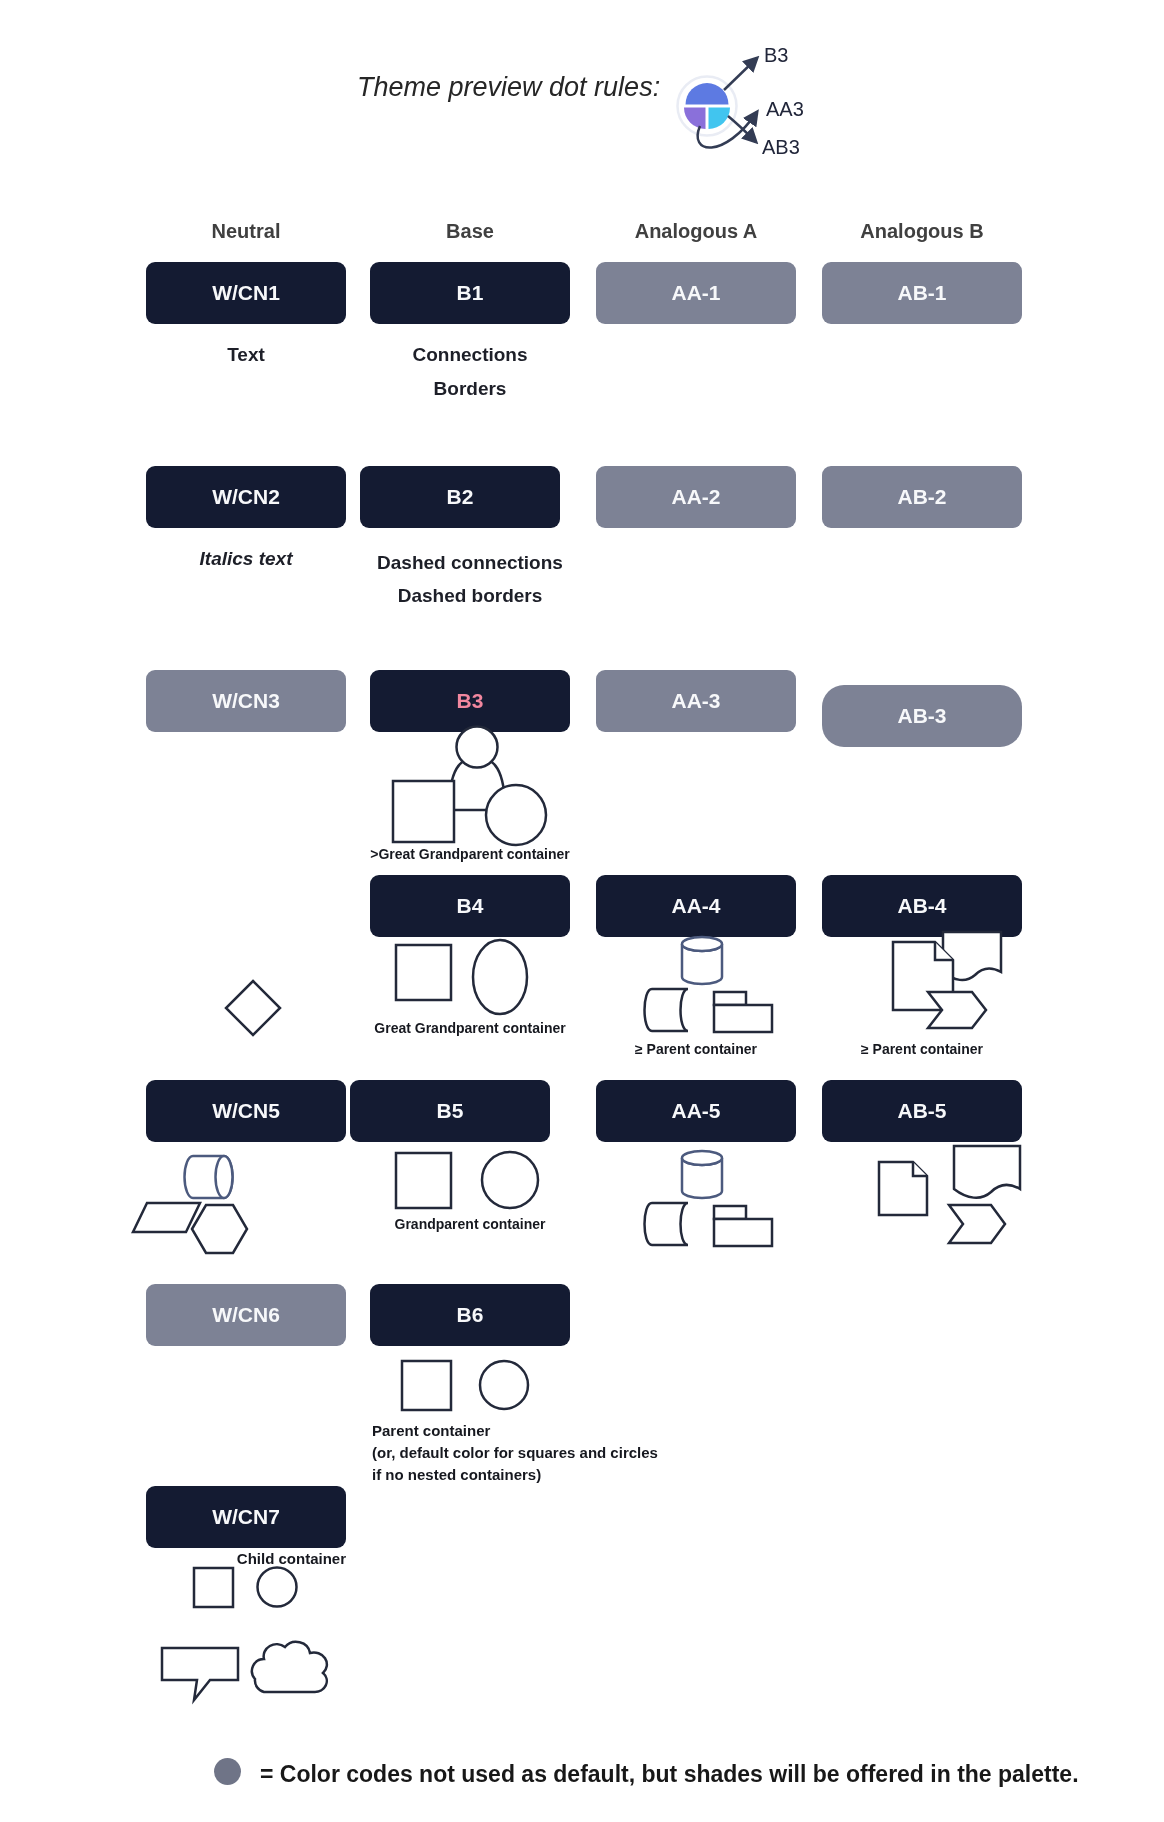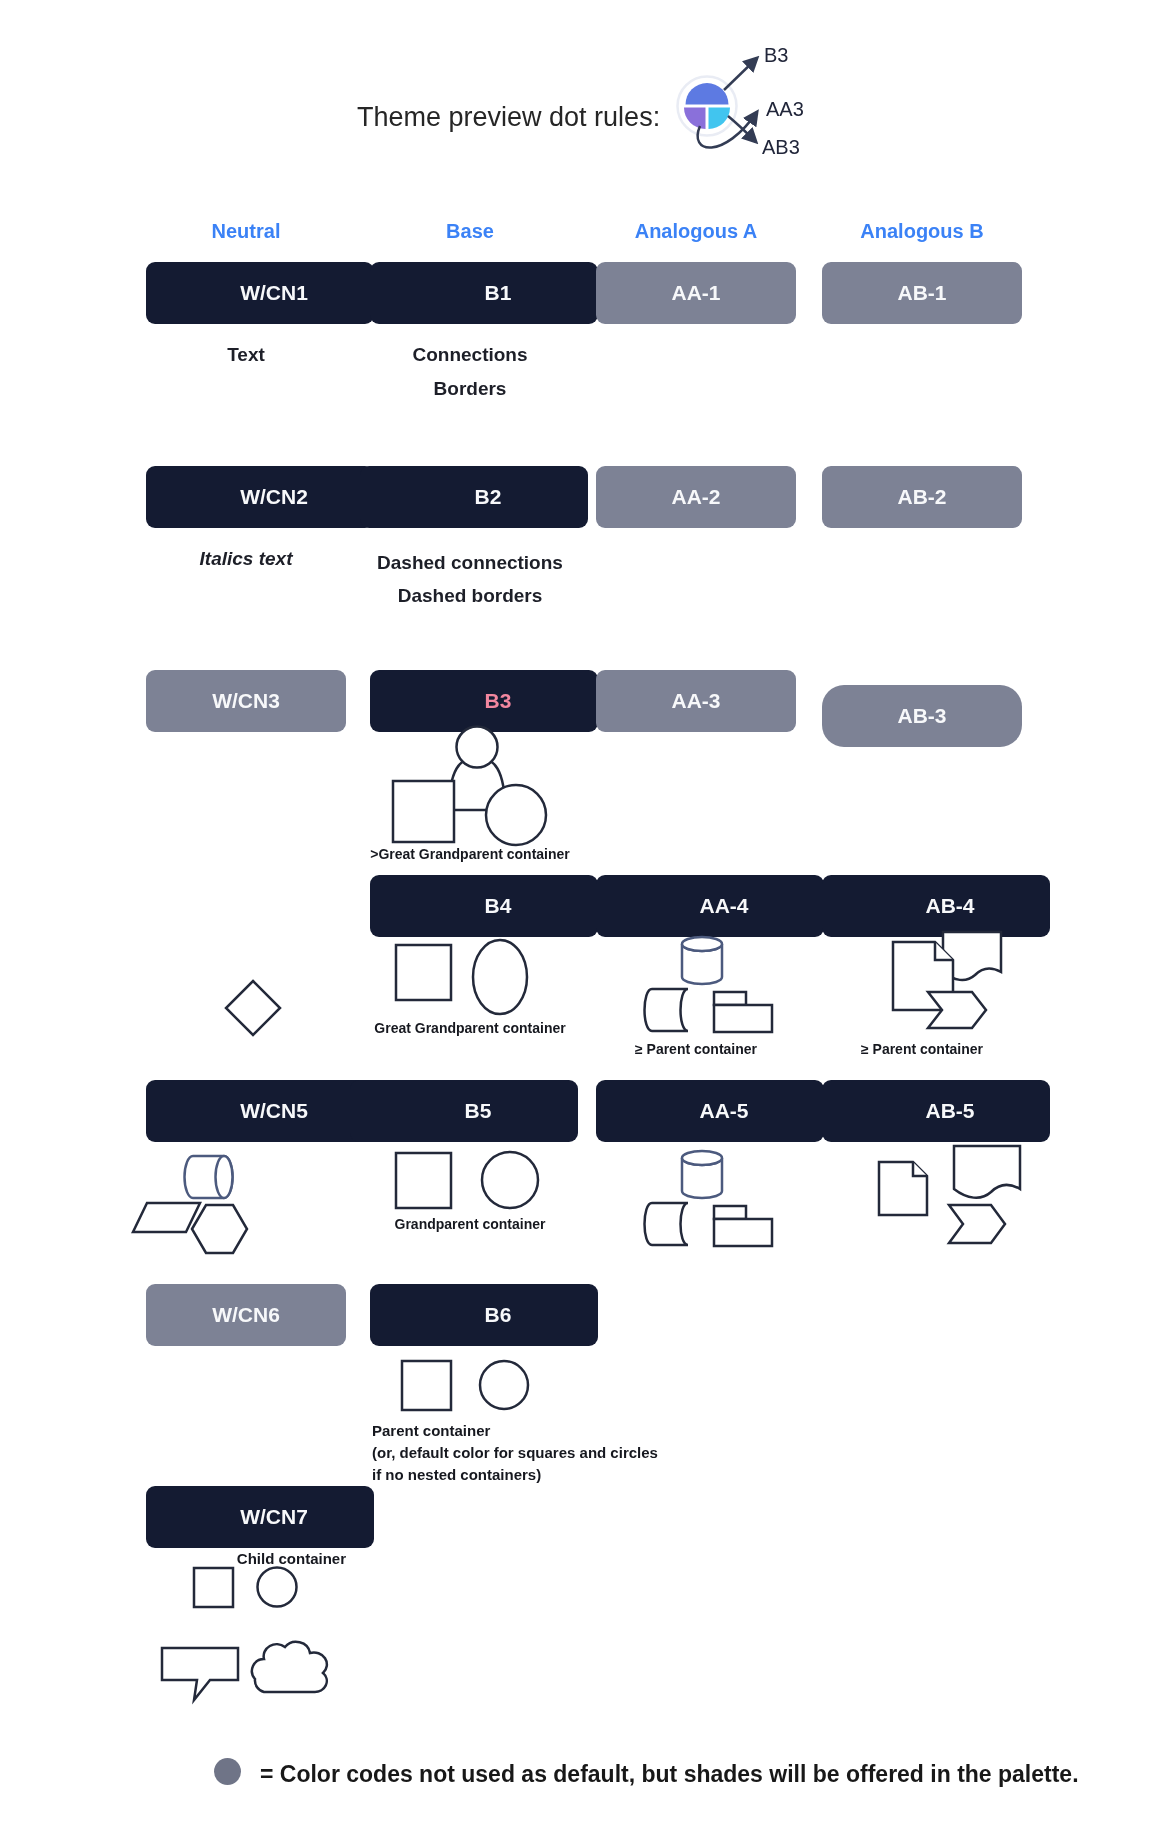--- a/index.html
+++ b/index.html
@@ -1,44 +1,44 @@
 <!DOCTYPE html>
 <html><head>
 <meta charset="utf-8">
 <style>
   html,body{margin:0;padding:0;background:#ffffff;}
   #canvas{position:relative;width:1164px;height:1822px;background:#ffffff;overflow:hidden;
           font-family:"Liberation Sans",sans-serif;color:#1a1c26;}
   .abs{position:absolute;}
   .title{font-size:27px;color:#262626;letter-spacing:0px;}
-  .col-header{width:200px;text-align:center;font-size:20px;font-weight:700;color:#3b82f6;}
+  .col-header{width:200px;text-align:center;font-size:20px;font-weight:700;color:#404040;}
   .swatch{width:200px;height:62px;border-radius:9px;display:flex;align-items:center;justify-content:center;
           font-size:21px;font-weight:700;color:#f7f8fa;}
-  .swatch.dark{background:#141b32;padding-left:28px;}
+  .swatch.dark{background:#141b32;}
   .swatch.gray{background:#7d8295;}
   .swatch.pink-label{color:#f2879f;}
   .cap-lg{width:200px;text-align:center;font-size:19px;font-weight:700;color:#1d1f28;}
   .cap-lg.italic{font-style:italic;}
   .cap{width:200px;text-align:center;font-size:14px;font-weight:700;color:#16181f;}
   .cap-left{width:300px;text-align:left;font-size:15px;font-weight:700;color:#16181f;line-height:22px;}
   .note{width:290px;}
   svg{display:block;}
   .shape{fill:#ffffff;stroke:#23293a;stroke-width:2.5;}
   .cyl{fill:#ffffff;stroke:#4c5a7e;stroke-width:2.5;}
   .arrow{fill:none;stroke:#333c54;stroke-width:2.5;}
   .dotlabel{font-family:"Liberation Sans",sans-serif;font-size:20px;fill:#21263a;}
   .legend-dot{width:27px;height:27px;border-radius:50%;background:#6f7487;}
   .legend-text{font-size:23px;font-weight:700;color:#181818;}
 </style>
 </head>
 <body>
 
 <div id="canvas">
 
-  <div class="abs title" style="left:357px;top:102px;">Theme preview dot rules:</div>
+  <div class="abs title" style="left:357px;top:72px;font-style:italic;">Theme preview dot rules:</div>
 
   <svg class="abs" style="left:640px;top:24px;" width="210" height="150" viewBox="0 0 210 150">
     <defs>
       <marker id="ah" viewBox="0 0 10 10" refX="8" refY="5" markerWidth="6.5" markerHeight="6.5" orient="auto">
         <path d="M0 0 L10 5 L0 10 z" fill="#333c54"></path>
       </marker>
     </defs>
     <g>
       <circle cx="67" cy="82" r="29.5" fill="#ffffff" stroke="#e9ecf4" stroke-width="2.5"></circle>
       <path d="M 45.5 80.5 A 21.5 21.5 0 0 1 88.5 80.5 Z" fill="#5d7ae2"></path>

